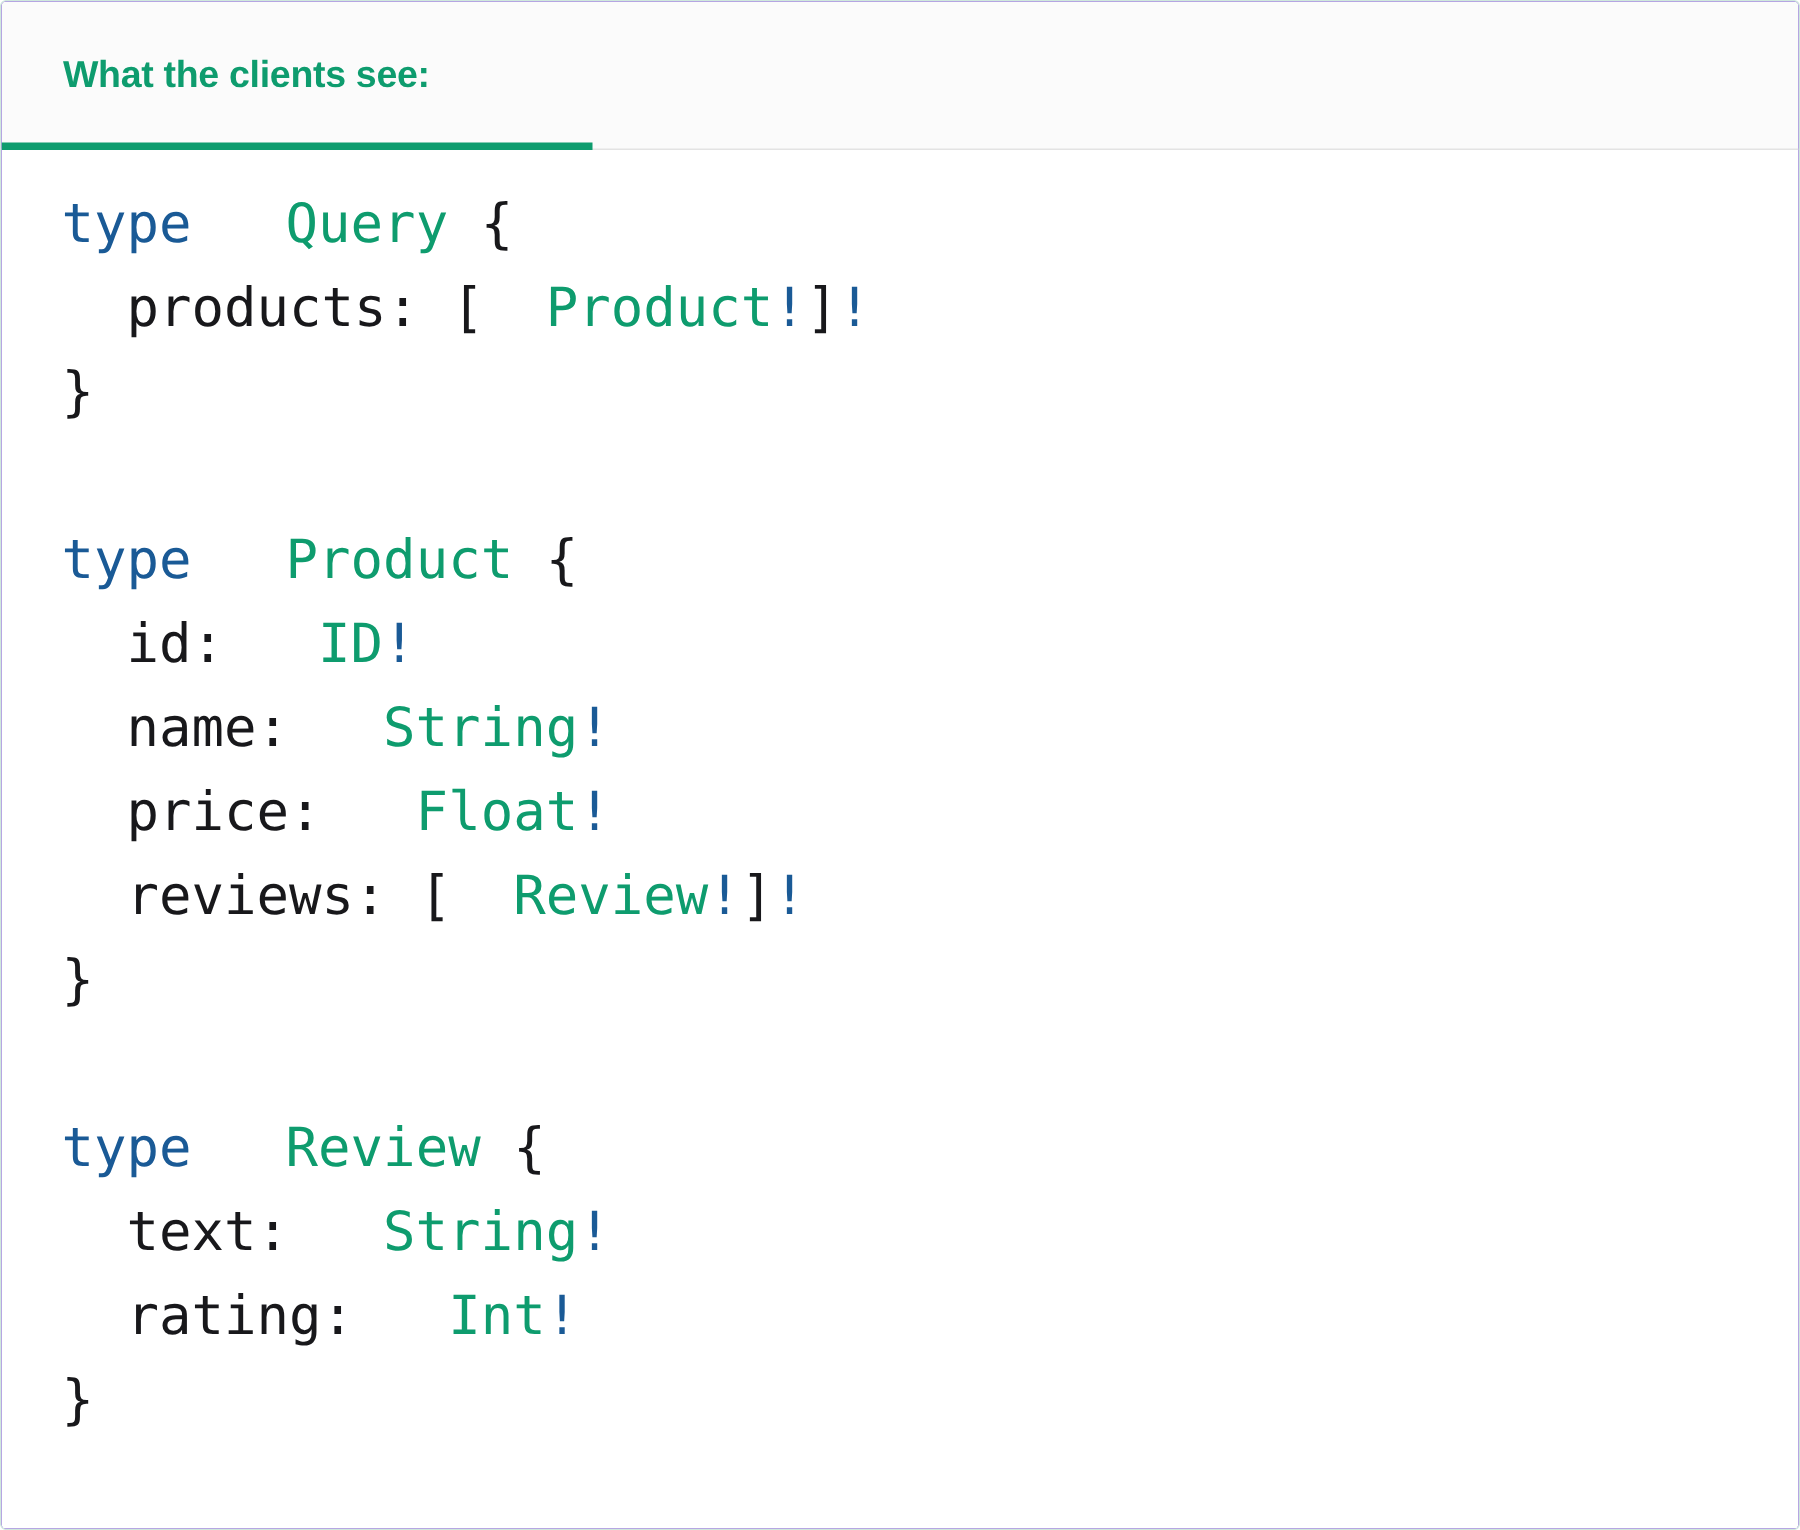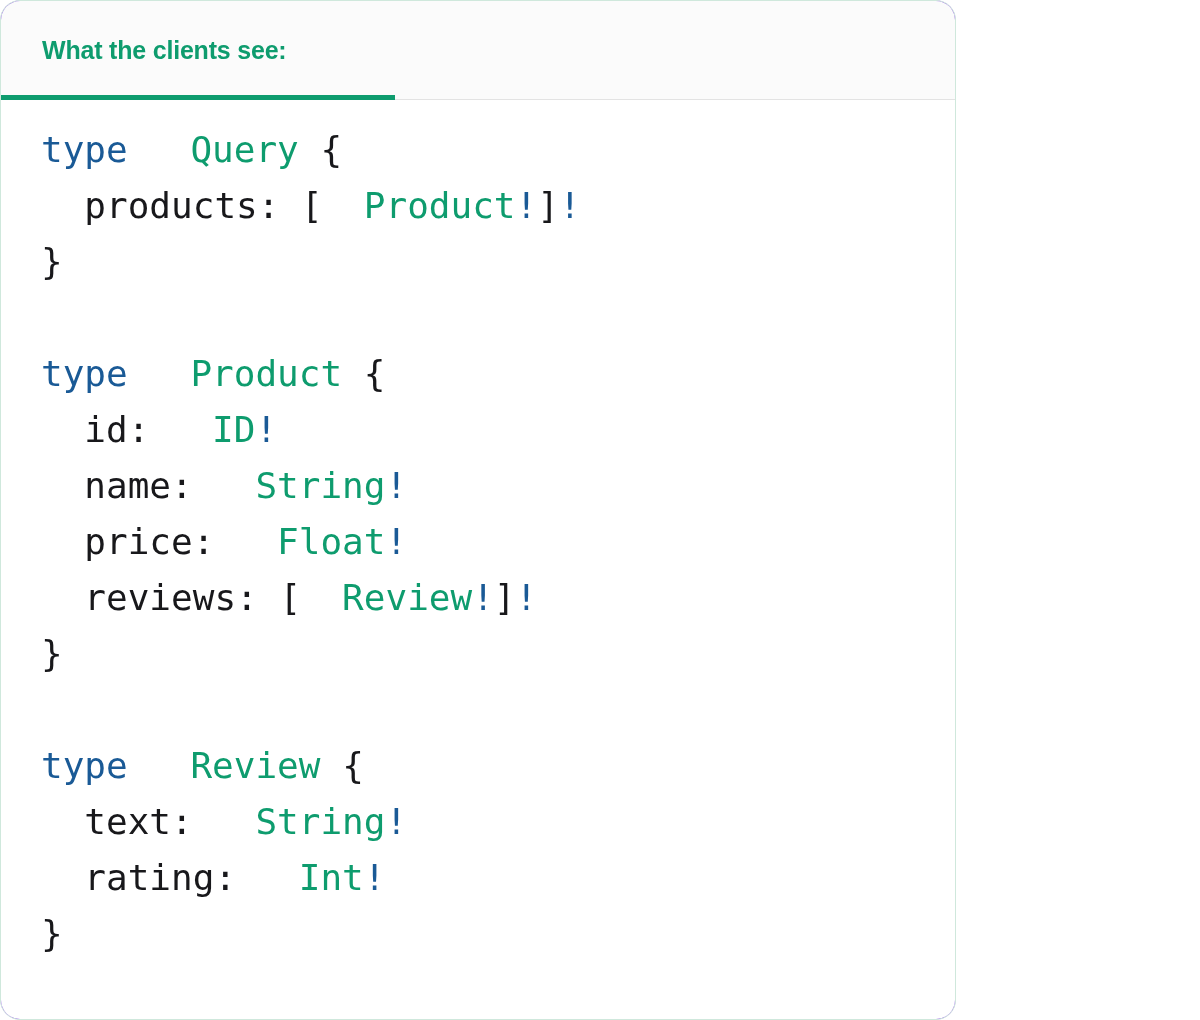--- a/index.html
+++ b/index.html
@@ -10,25 +10,25 @@
   body {
     width: 1200px;
     height: 1020px;
     font-family: "Liberation Sans", sans-serif;
     overflow: hidden;
   }
 
   .card {
     position: relative;
     box-sizing: border-box;
-    width: 956px;
+    width: 1200px;
     height: 1020px;
     background: #6d28d9;
     border: 1px solid #cfe8dc;
-    border-radius: 20px;
+    border-radius: 4px;
     overflow: hidden;
     display: flex;
     flex-direction: column;
   }
 
   
   .tabstrip {
     position: relative;
     height: 98px;
     flex: 0 0 98px;

